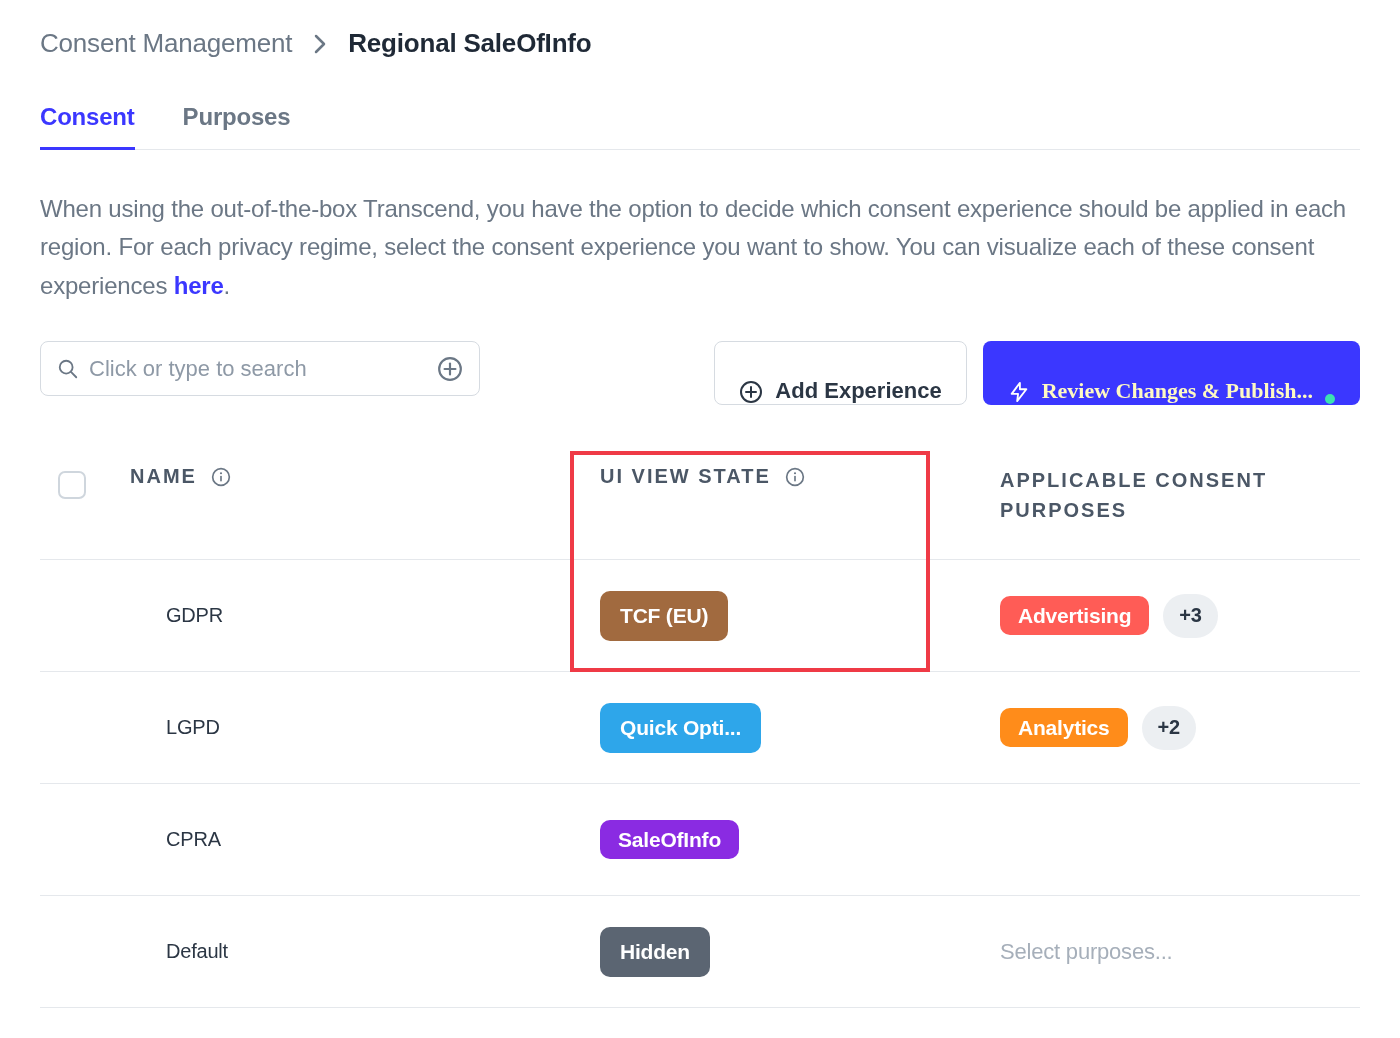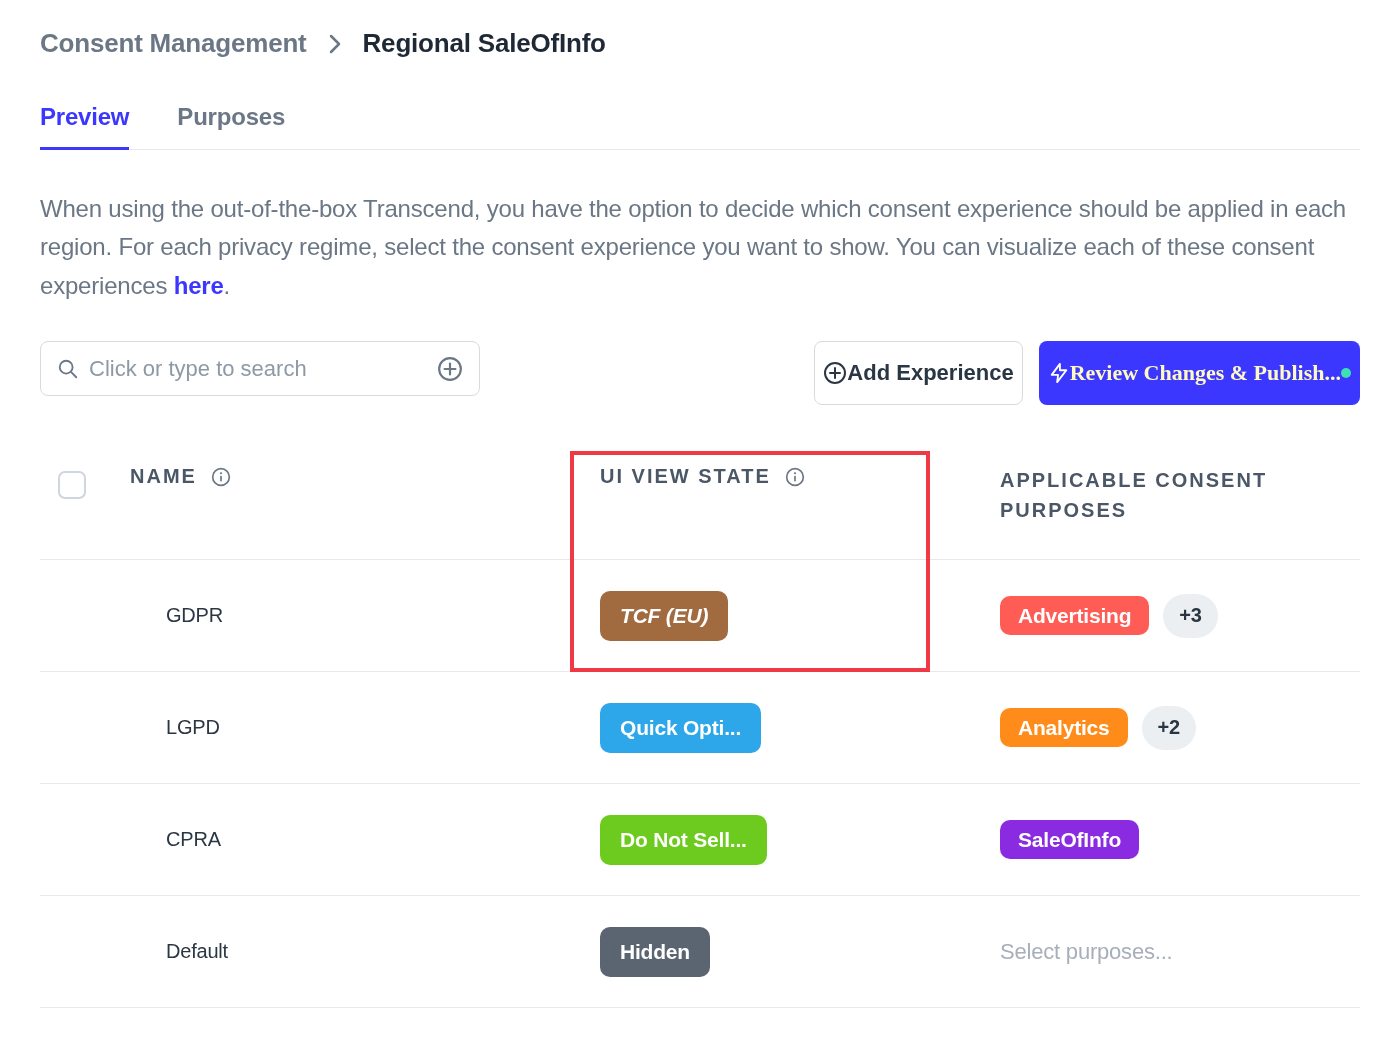--- a/index.html
+++ b/index.html
@@ -16,21 +16,21 @@
 
   
   .breadcrumb {
     display: flex;
     align-items: center;
     gap: 22px;
     font-size: 26px;
     margin-bottom: 44px;
     margin-top: 8px;
   }
-  .breadcrumb .crumb-parent { color: #6b7785; font-weight: 700; }
+  .breadcrumb .crumb-parent { color: #6b7785; font-weight: 400; }
   .breadcrumb .crumb-current { color: #1f2936; font-weight: 700; }
   .breadcrumb .chevron { color: #6b7785; }
 
   
   .tabs {
     display: flex;
     gap: 48px;
     border-bottom: 1px solid #e5e8ec;
     margin-bottom: 40px;
   }
@@ -84,23 +84,24 @@
     outline: none;
     font-size: 22px;
     color: #333;
     padding: 0 10px;
     background: transparent;
   }
   .search-wrap input::placeholder { color: #8e99a6; }
   .spacer { flex: 1; }
   .btn {
     display: inline-flex;
-    align-items: center;
+    align-items: flex-end;
+    gap: 12px;
     height: 64px;
-    padding: 0 8px;
+    padding: 0 24px;
     border-radius: 8px;
     font-size: 22px;
     font-weight: 700;
     cursor: pointer;
     border: 1px solid transparent;
     white-space: nowrap;
   }
   .btn-outline {
     background: #fff;
     border-color: #d6dbe1;
@@ -213,21 +214,21 @@
     <span class="crumb-parent">Consent Management</span>
     <span class="chevron">
       <svg width="12" height="20" viewBox="0 0 12 20" fill="none">
           <path d="M2 2 L10 10 L2 18" stroke="#6b7785" stroke-width="2.5" stroke-linecap="round" stroke-linejoin="round"></path>
         </svg>
     </span>
     <span class="crumb-current">Regional SaleOfInfo</span>
   </div>
 
   <div class="tabs">
-    <div class="tab active">Preview</div>
+    <div class="tab active">Consent</div>
     <div class="tab">Purposes</div>
   </div>
 
   <p class="desc">
     <span>When using the out-of-the-box Transcend, you have the option to decide which consent experience should be applied in each region. For each privacy regime, select the consent experience you want to show. You can visualize each of these consent experiences </span><a href="#">here</a><span>.</span>
   </p>
 
   <div class="toolbar">
     <div class="search-wrap">
       <span class="search-icon">
@@ -296,44 +297,41 @@
       <div class="th purposes">
         <span>APPLICABLE CONSENT PURPOSES</span>
       </div>
     </div>
 
     <div id="tbody">
         <div class="trow">
           <div></div>
           <div class="td-name">GDPR</div>
           <div class="td-state">
-            <span class="pill" style="background: rgb(161, 106, 63); font-style: italic;">TCF (EU)</span>
+            <span class="pill" style="background: rgb(161, 106, 63);">TCF (EU)</span>
           </div>
           <div class="td-purposes">
             <span class="purpose-pill" style="background: rgb(255, 92, 86);">Advertising</span>
             <span class="more-pill">+3</span>
           </div>
         </div>
         <div class="trow">
           <div></div>
           <div class="td-name">LGPD</div>
           <div class="td-state">
             <span class="pill" style="background: rgb(46, 166, 234);">Quick Opti...</span>
           </div>
           <div class="td-purposes">
             <span class="purpose-pill" style="background: rgb(255, 140, 26);">Analytics</span>
             <span class="more-pill">+2</span>
           </div>
         </div>
         <div class="trow">
           <div></div>
           <div class="td-name">CPRA</div>
-          <div class="td-state">
-            <span class="pill" style="background: rgb(109, 203, 31);">Do Not Sell...</span>
-          </div>
           <div class="td-purposes">
             <span class="purpose-pill" style="background: rgb(138, 43, 226);">SaleOfInfo</span>
           </div>
         </div>
         <div class="trow">
           <div></div>
           <div class="td-name">Default</div>
           <div class="td-state">
             <span class="pill" style="background: rgb(91, 101, 114);">Hidden</span>
           </div>

